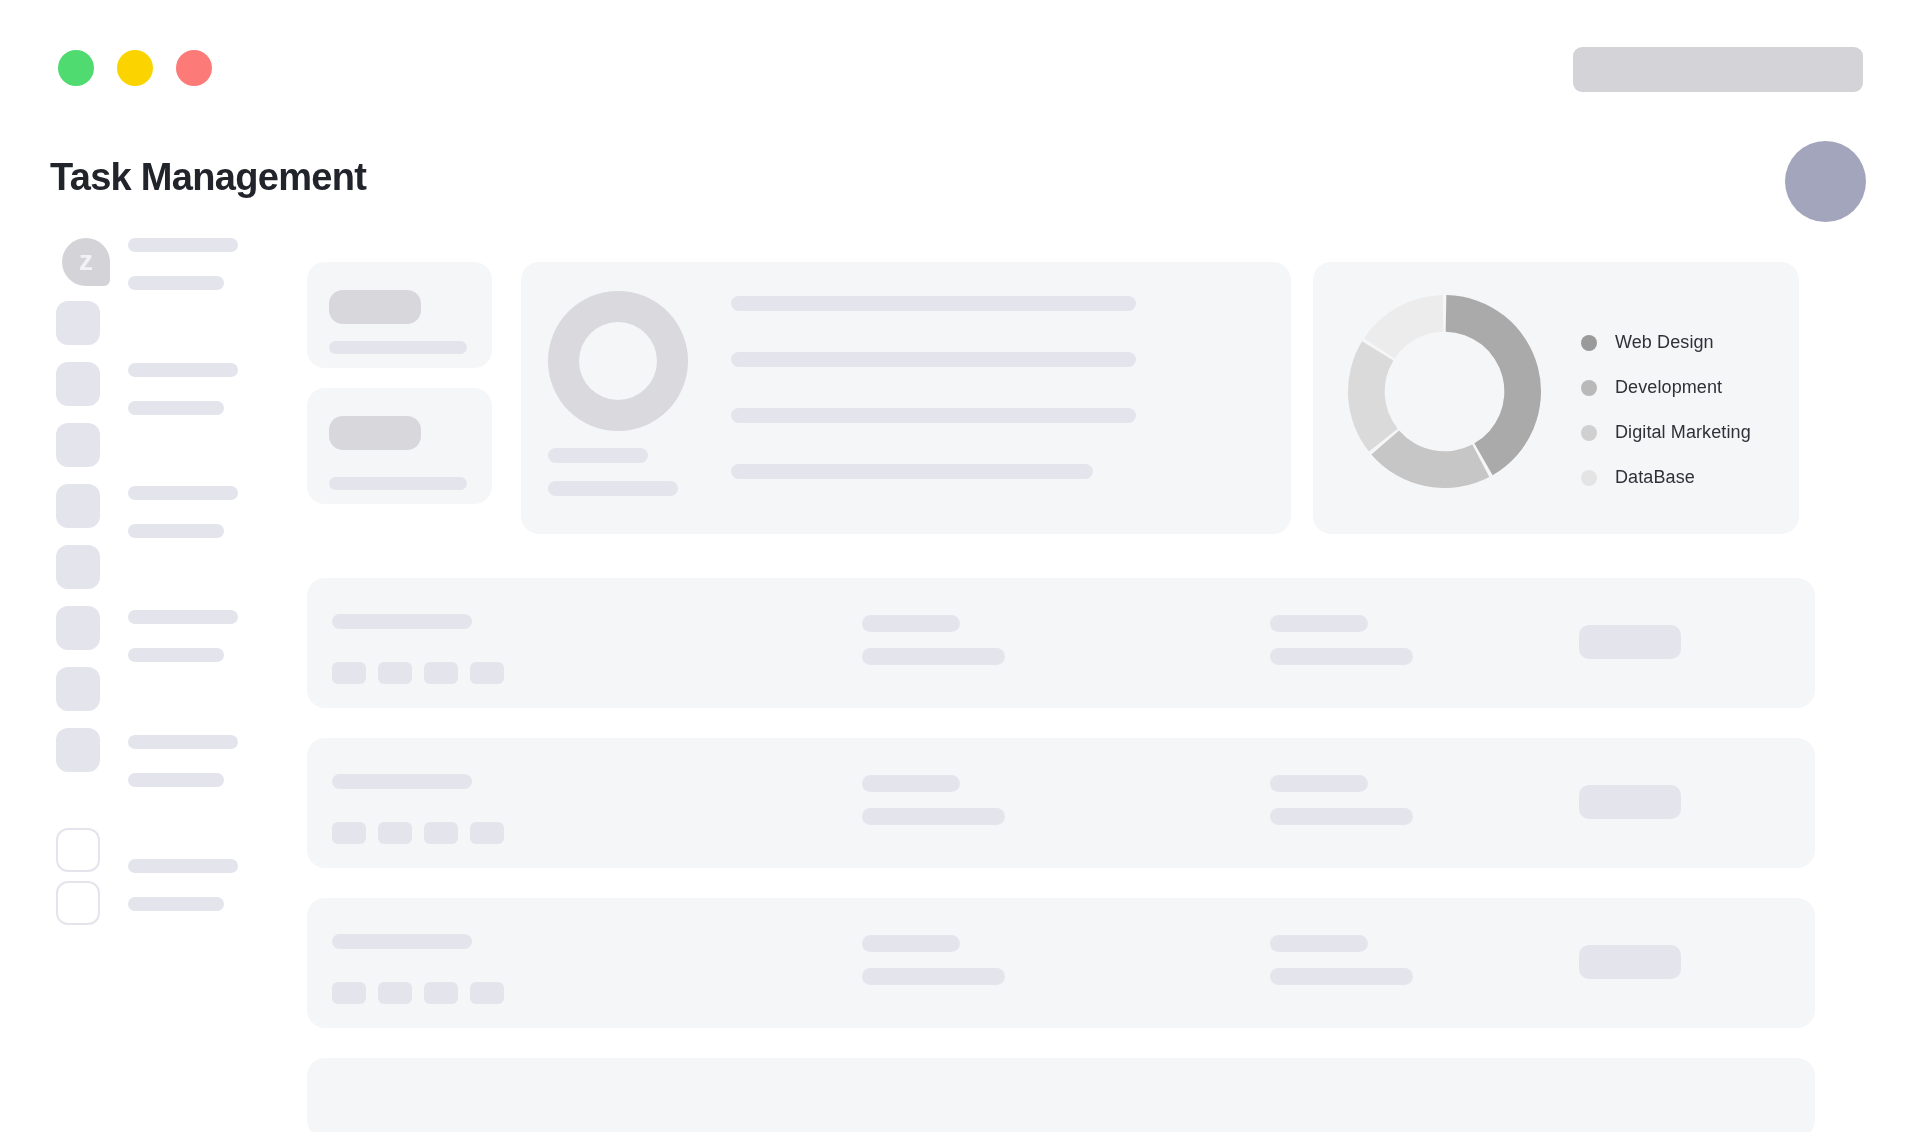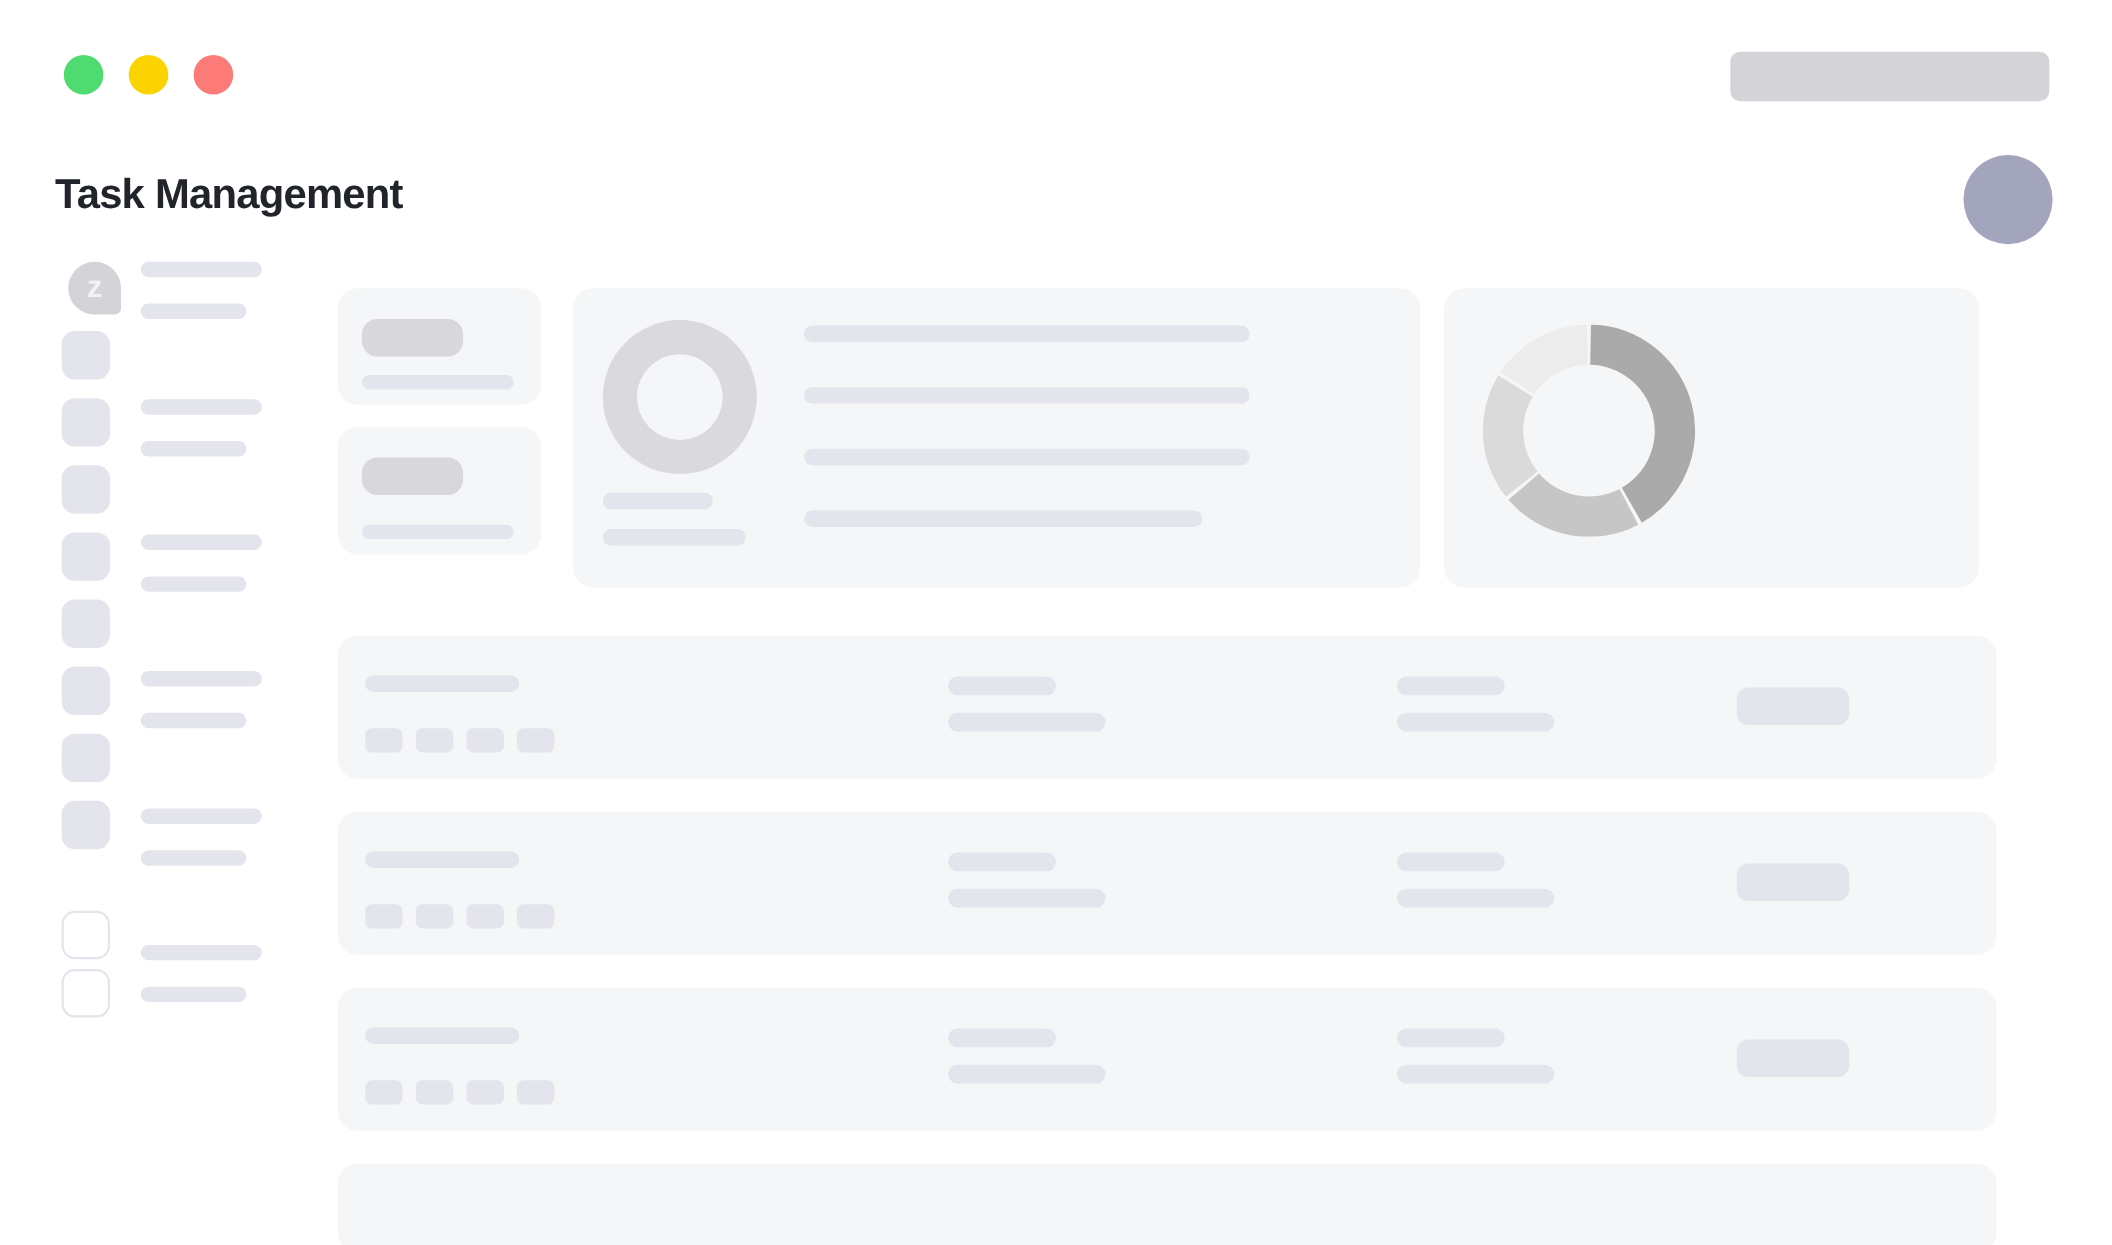--- a/index.html
+++ b/index.html
@@ -217,20 +217,38 @@
 
   <div class="card" id="donut-card">
     <div id="donut-wrap">
       <svg id="donut-svg" width="193" height="193" viewBox="0 0 193 193">
           <path d="M 98.35255319157005 0.017783780261339643 A 96.5 96.5 0 0 1 144.60406688624465 180.15553627228564 L 126.32452146947168 148.3664324888171 A 59.83 59.83 0 0 0 97.64858297877343 36.68102594376203 Z" fill="#aaaaaa"></path>
           <path d="M 141.35725741242584 181.94048488530112 A 96.5 96.5 0 0 1 23.340036556926577 159.42749596963287 L 51.14082266529448 135.51504750117238 A 59.83 59.83 0 0 0 124.311499595704 149.4731006288867 Z" fill="#c6c6c6"></path>
           <path d="M 20.97831286374209 156.57266243553033 A 96.5 96.5 0 0 1 14.044722892184069 46.36640570362738 L 45.37772819315413 65.41717153624897 A 59.83 59.83 0 0 0 49.67655397552009 133.7450507100288 Z" fill="#dadada"></path>
           <path d="M 16.030018170518247 43.238080917386434 A 96.5 96.5 0 0 1 94.64744680842988 0.017783780261339643 L 95.35141702122652 36.68102594376203 A 59.83 59.83 0 0 0 46.608611265721315 63.47761016877959 Z" fill="#ececec"></path>
         </svg>
     </div>
+    <div id="legend">
+        <div class="legend-row">
+          <span class="legend-dot" style="background: rgb(154, 154, 154);"></span>
+          <span class="legend-label">Web Design</span>
+        </div>
+        <div class="legend-row">
+          <span class="legend-dot" style="background: rgb(185, 185, 185);"></span>
+          <span class="legend-label">Development</span>
+        </div>
+        <div class="legend-row">
+          <span class="legend-dot" style="background: rgb(208, 208, 208);"></span>
+          <span class="legend-label">Digital Marketing</span>
+        </div>
+        <div class="legend-row">
+          <span class="legend-dot" style="background: rgb(228, 228, 228);"></span>
+          <span class="legend-label">DataBase</span>
+        </div>
+      </div>
   </div>
 
   <div class="card task-row" style="top:570px">
     <div class="sk title"></div>
     <div class="chips">
       <div class="chip"></div>
       <div class="chip"></div>
       <div class="chip"></div>
       <div class="chip"></div>
     </div>

